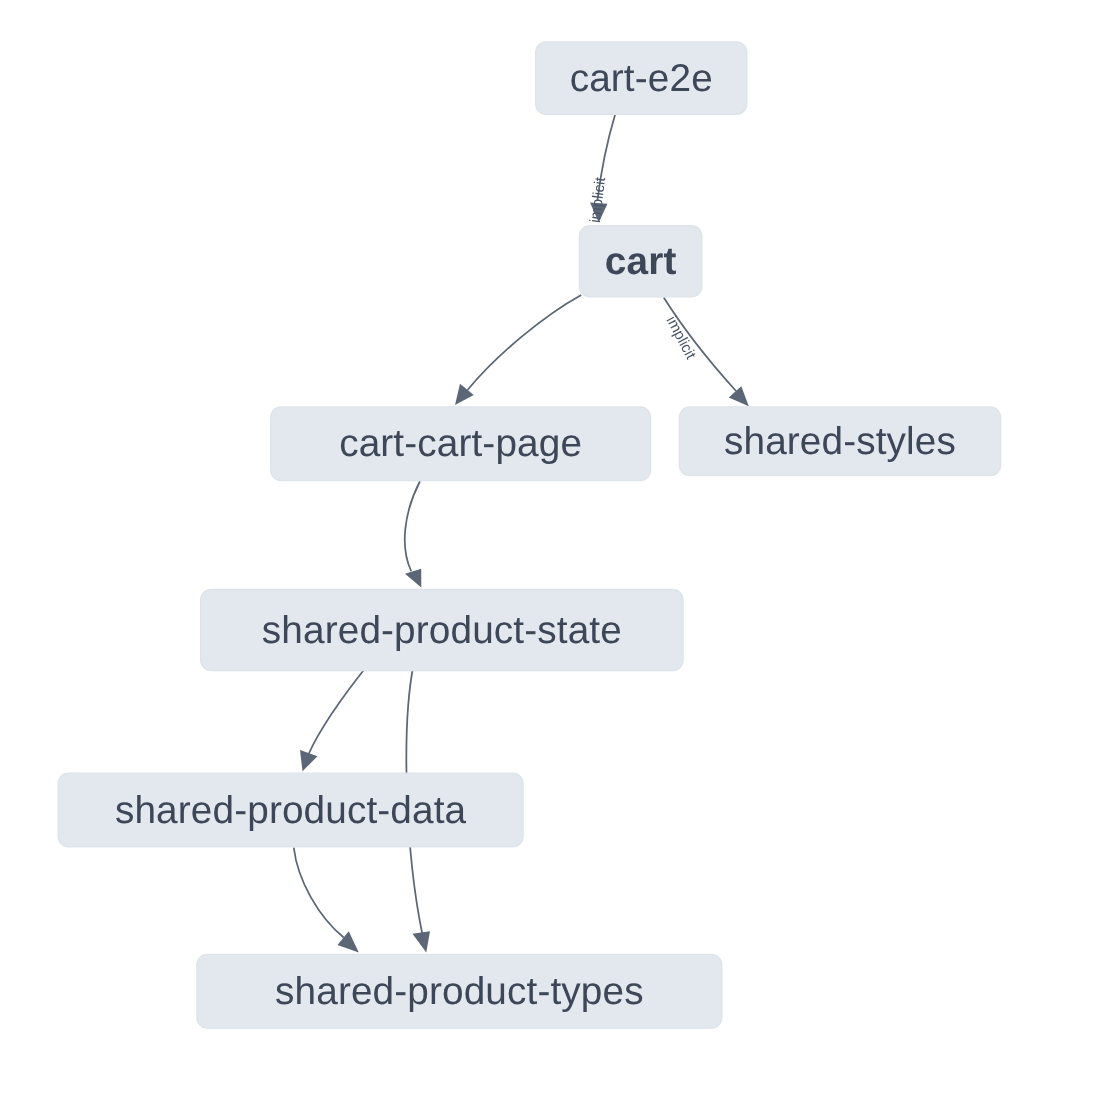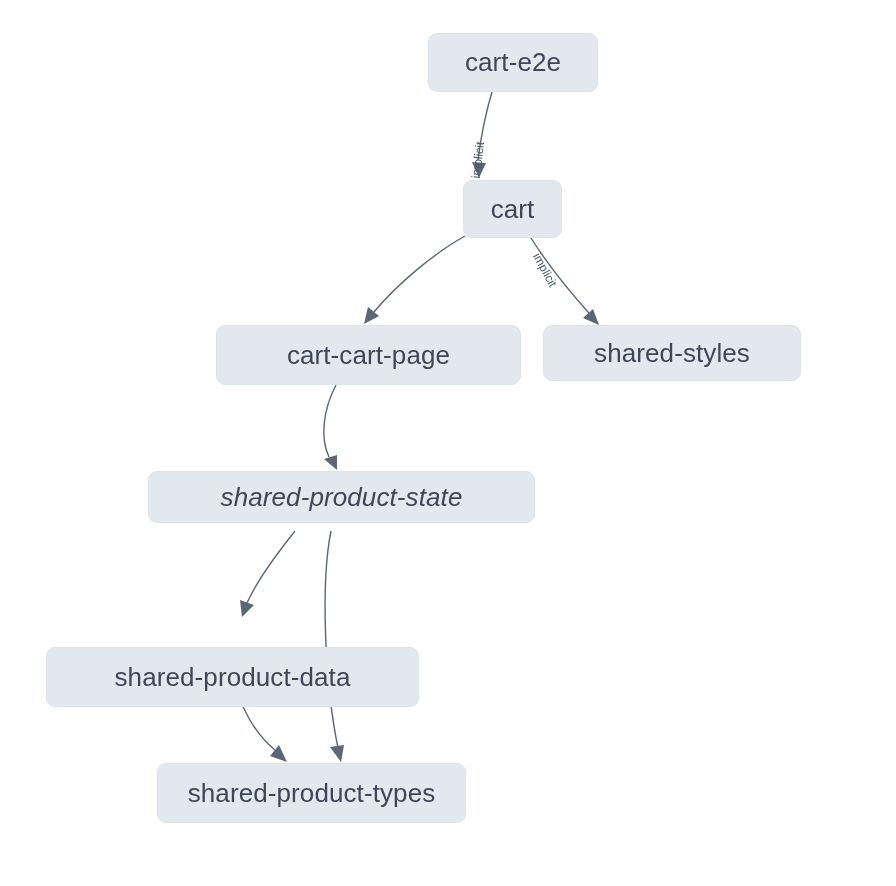--- a/index.html
+++ b/index.html
@@ -27,21 +27,21 @@
   .node {
     position: absolute;
     box-sizing: border-box;
     background: #e3e8ef;
     border: 1px solid #dde3eb;
     border-radius: 9px;
     display: flex;
     align-items: center;
     justify-content: center;
     color: #3d4758;
-    font-size: 26px;
+    font-size: 31px;
     letter-spacing: 0.1px;
     white-space: nowrap;
     font-family: "Liberation Sans", sans-serif;
   }
   .edge-path {
     fill: none;
     stroke: #5b6676;
     stroke-width: 1.4px;
   }
   .edge-head {
@@ -101,37 +101,37 @@
   </svg>
 
   <div class="edge-label" style="left:478px; top:160px; transform: rotate(-83deg) translate(-50%, -50%);">implicit</div>
 
   <div class="edge-label" style="left:545px; top:270px; transform: rotate(62deg) translate(-50%, -50%);">implicit</div>
 
   <div class="node" style="left:428px; top:33px; width:170px; height:59px;">
     <span>cart-e2e</span>
   </div>
 
-  <div class="node" style="left:463px; top:180px; width:99px; height:58px;">
+  <div class="node" style="left:463px; top:180px; width:99px; height:58px;font-weight:bold;">
     <span>cart</span>
   </div>
 
   <div class="node" style="left:216px; top:325px; width:305px; height:60px;">
     <span>cart-cart-page</span>
   </div>
 
   <div class="node" style="left:543px; top:325px; width:258px; height:56px;">
     <span>shared-styles</span>
   </div>
 
-  <div class="node" style="left:148px; top:471px; width:387px; height:52px;font-style:italic;">
+  <div class="node" style="left:160px; top:471px; width:387px; height:66px;">
     <span>shared-product-state</span>
   </div>
 
-  <div class="node" style="left:46px; top:618px; width:373px; height:60px;margin-top:29px;">
+  <div class="node" style="left:46px; top:618px; width:373px; height:60px;">
     <span>shared-product-data</span>
   </div>
 
-  <div class="node" style="left:157px; top:763px; width:309px; height:60px;">
+  <div class="node" style="left:157px; top:763px; width:421px; height:60px;">
     <span>shared-product-types</span>
   </div>
 
 </div>
 
 </body></html>

